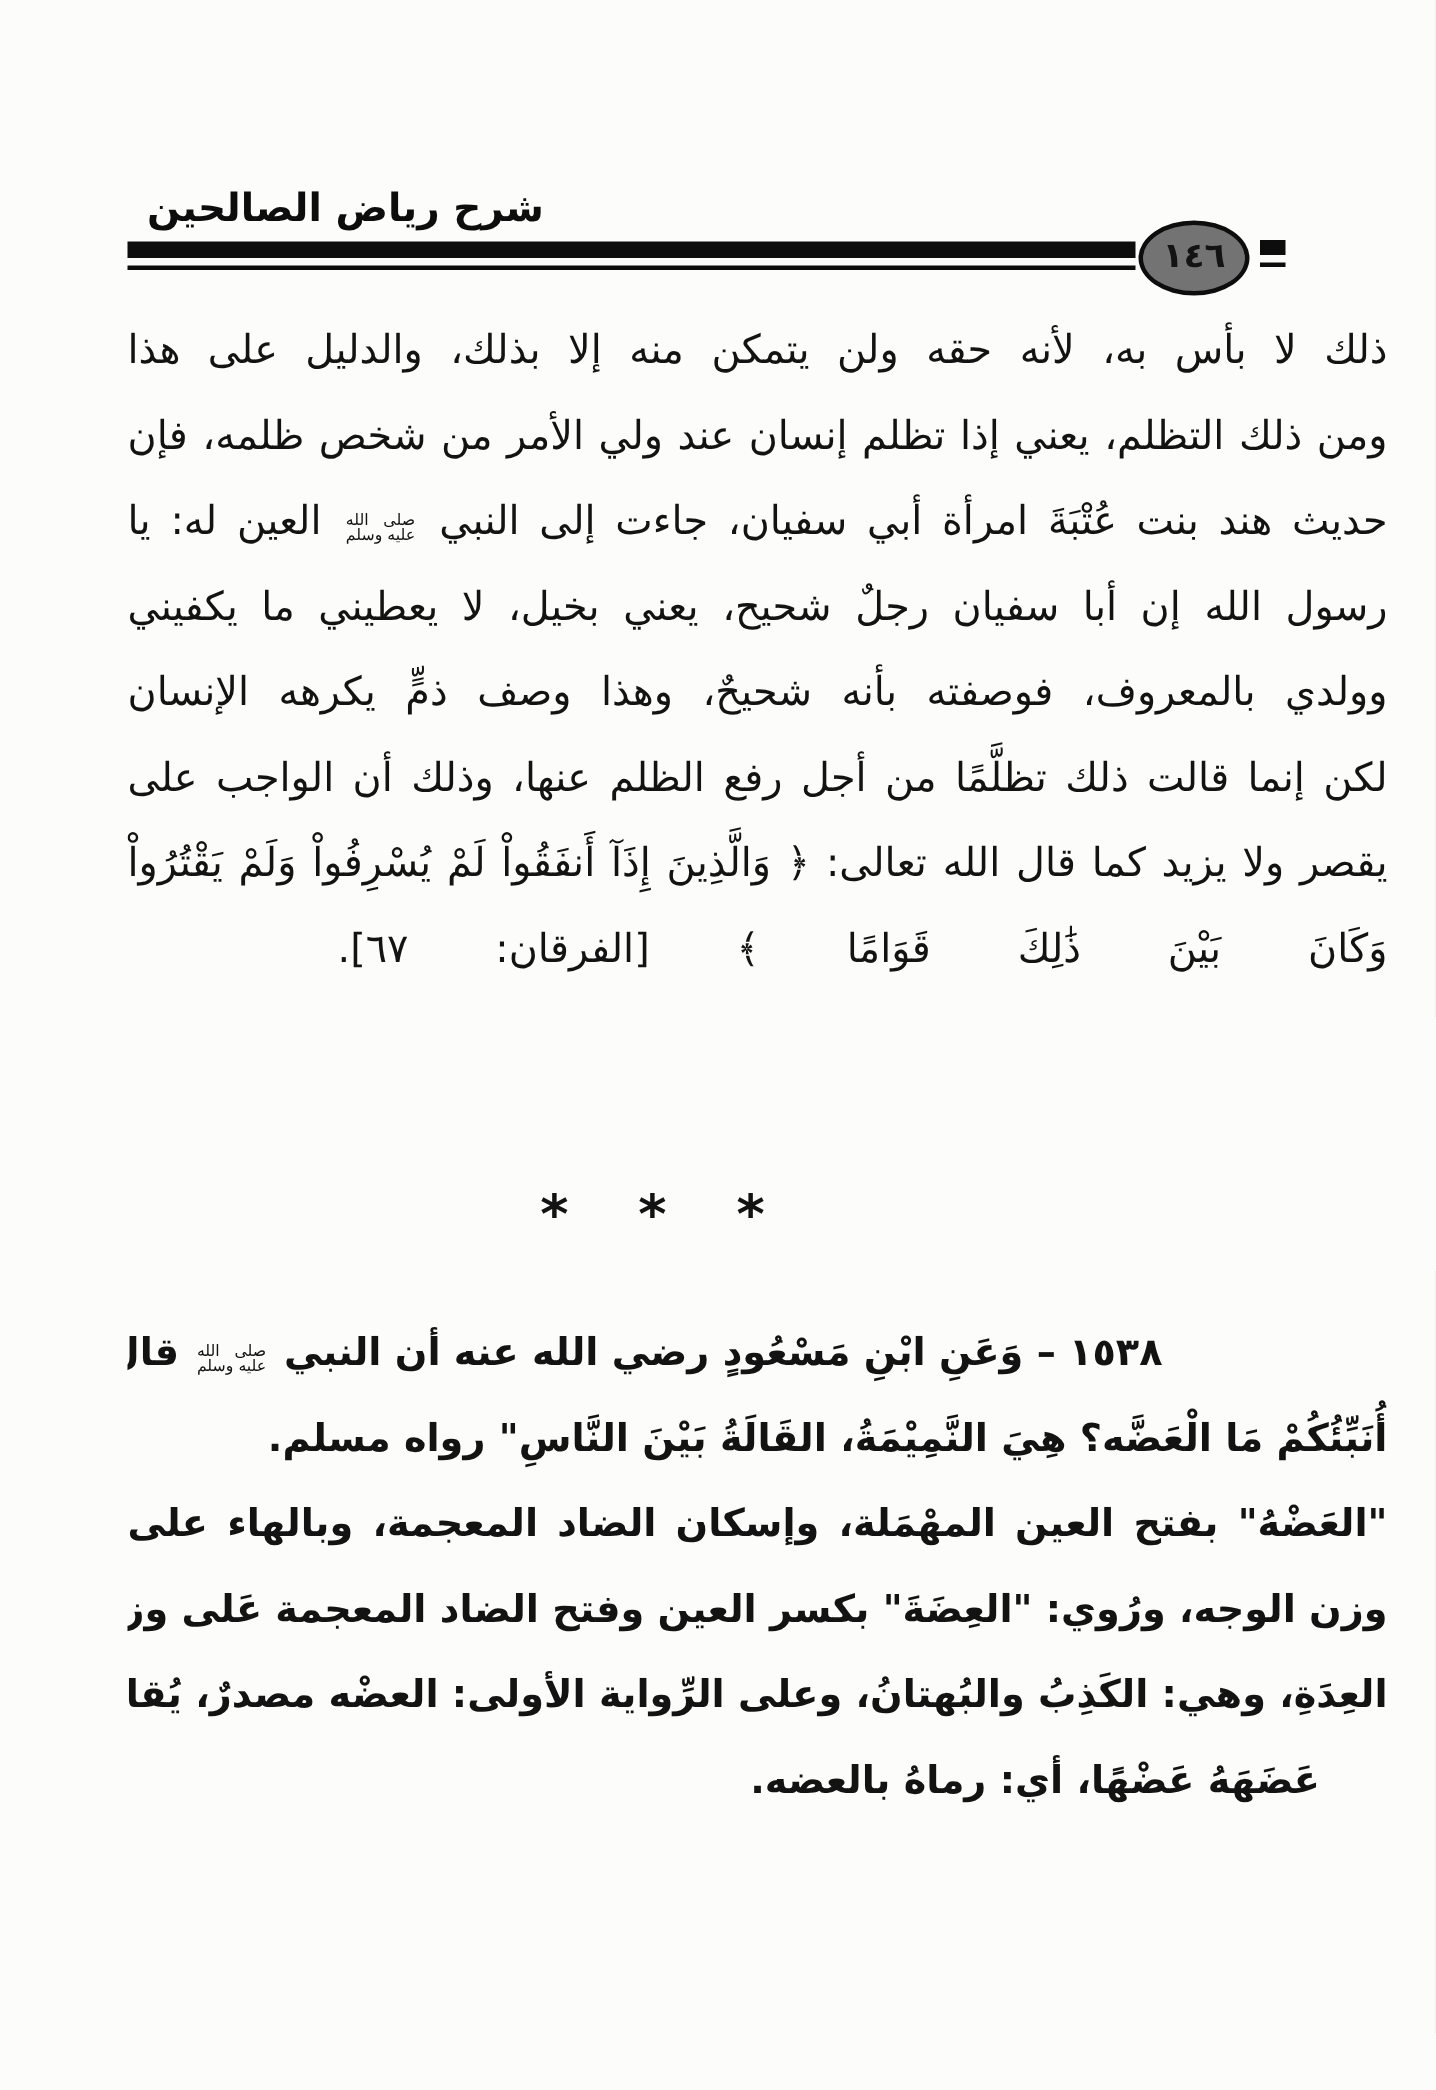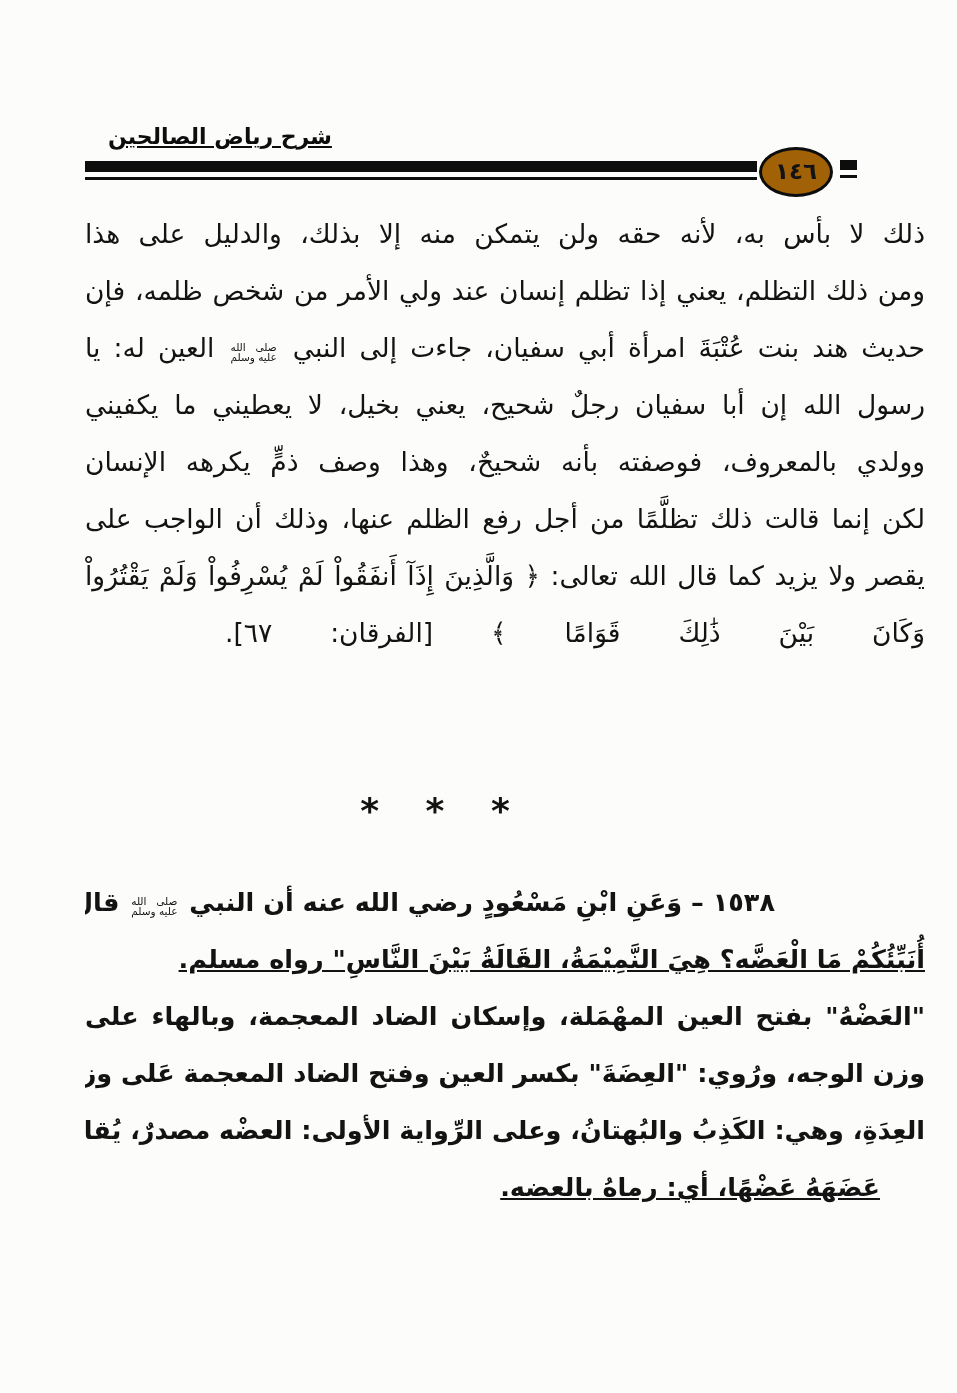--- a/index.html
+++ b/index.html
@@ -7,59 +7,58 @@
     position:relative;
     width:957px;height:1393px;
     background:#fcfcfa;
     overflow:hidden;
     font-family:"DejaVu Sans",sans-serif;
     color:#131313;
     direction:rtl;
   }
   
   .book-title{
-    position:absolute;top:124px;left:108px;
-    font-size:22px;font-weight:700;
+    position:absolute;top:124px;left:98px;
+    font-size:26px;font-weight:700;
     white-space:nowrap;
     color:#0d0d0d;
-    text-decoration:underline;
   }
   .rule-band{
     position:absolute;top:161px;left:85px;width:672px;height:11px;
     background:#0d0d0d;
   }
   .rule-thin{
     position:absolute;top:177px;left:85px;width:672px;height:3px;
     background:#0d0d0d;
   }
   .page-badge{
     position:absolute;top:147px;left:759px;width:74px;height:50px;
     border:3.5px solid #0d0d0d;border-radius:50%;
     display:flex;align-items:center;justify-content:center;
-    background:#a16207;box-sizing:border-box;
+    background:#737373;box-sizing:border-box;
   }
   .page-badge .num{
     font-size:23px;font-weight:700;letter-spacing:2px;
     transform:translateY(-1px);
   }
   .end-mark-a{position:absolute;top:160px;left:840px;width:17px;height:10px;background:#0d0d0d;}
   .end-mark-b{position:absolute;top:175px;left:840px;width:17px;height:3px;background:#0d0d0d;}
   
   .textblock{position:absolute;left:85px;width:840px;direction:rtl;}
   .tb-p1{top:205px;}
   .tb-bold{top:874px;font-weight:700;}
   .line{
     height:57px;line-height:57px;
     font-size:26.5px;
     text-align:justify;text-align-last:justify;
     white-space:nowrap;
     overflow-x:clip;overflow-y:visible;
   }
   .tb-bold .line{font-size:25.5px;}
-  .line.last{text-align:left;text-align-last:right;text-decoration:underline;}
+  .line.last{text-align:left;text-align-last:right;}
   .line.indent-hadith{padding-right:150px;}
   .line.verse-end{padding-left:140px;}
   .line.indent-small{padding-right:45px;}
   
   .saw{
     display:inline-block;
     font-size:10.5px;line-height:10px;font-weight:400;
     text-align:left;vertical-align:-4px;
     margin:0 3px;white-space:nowrap;
   }

